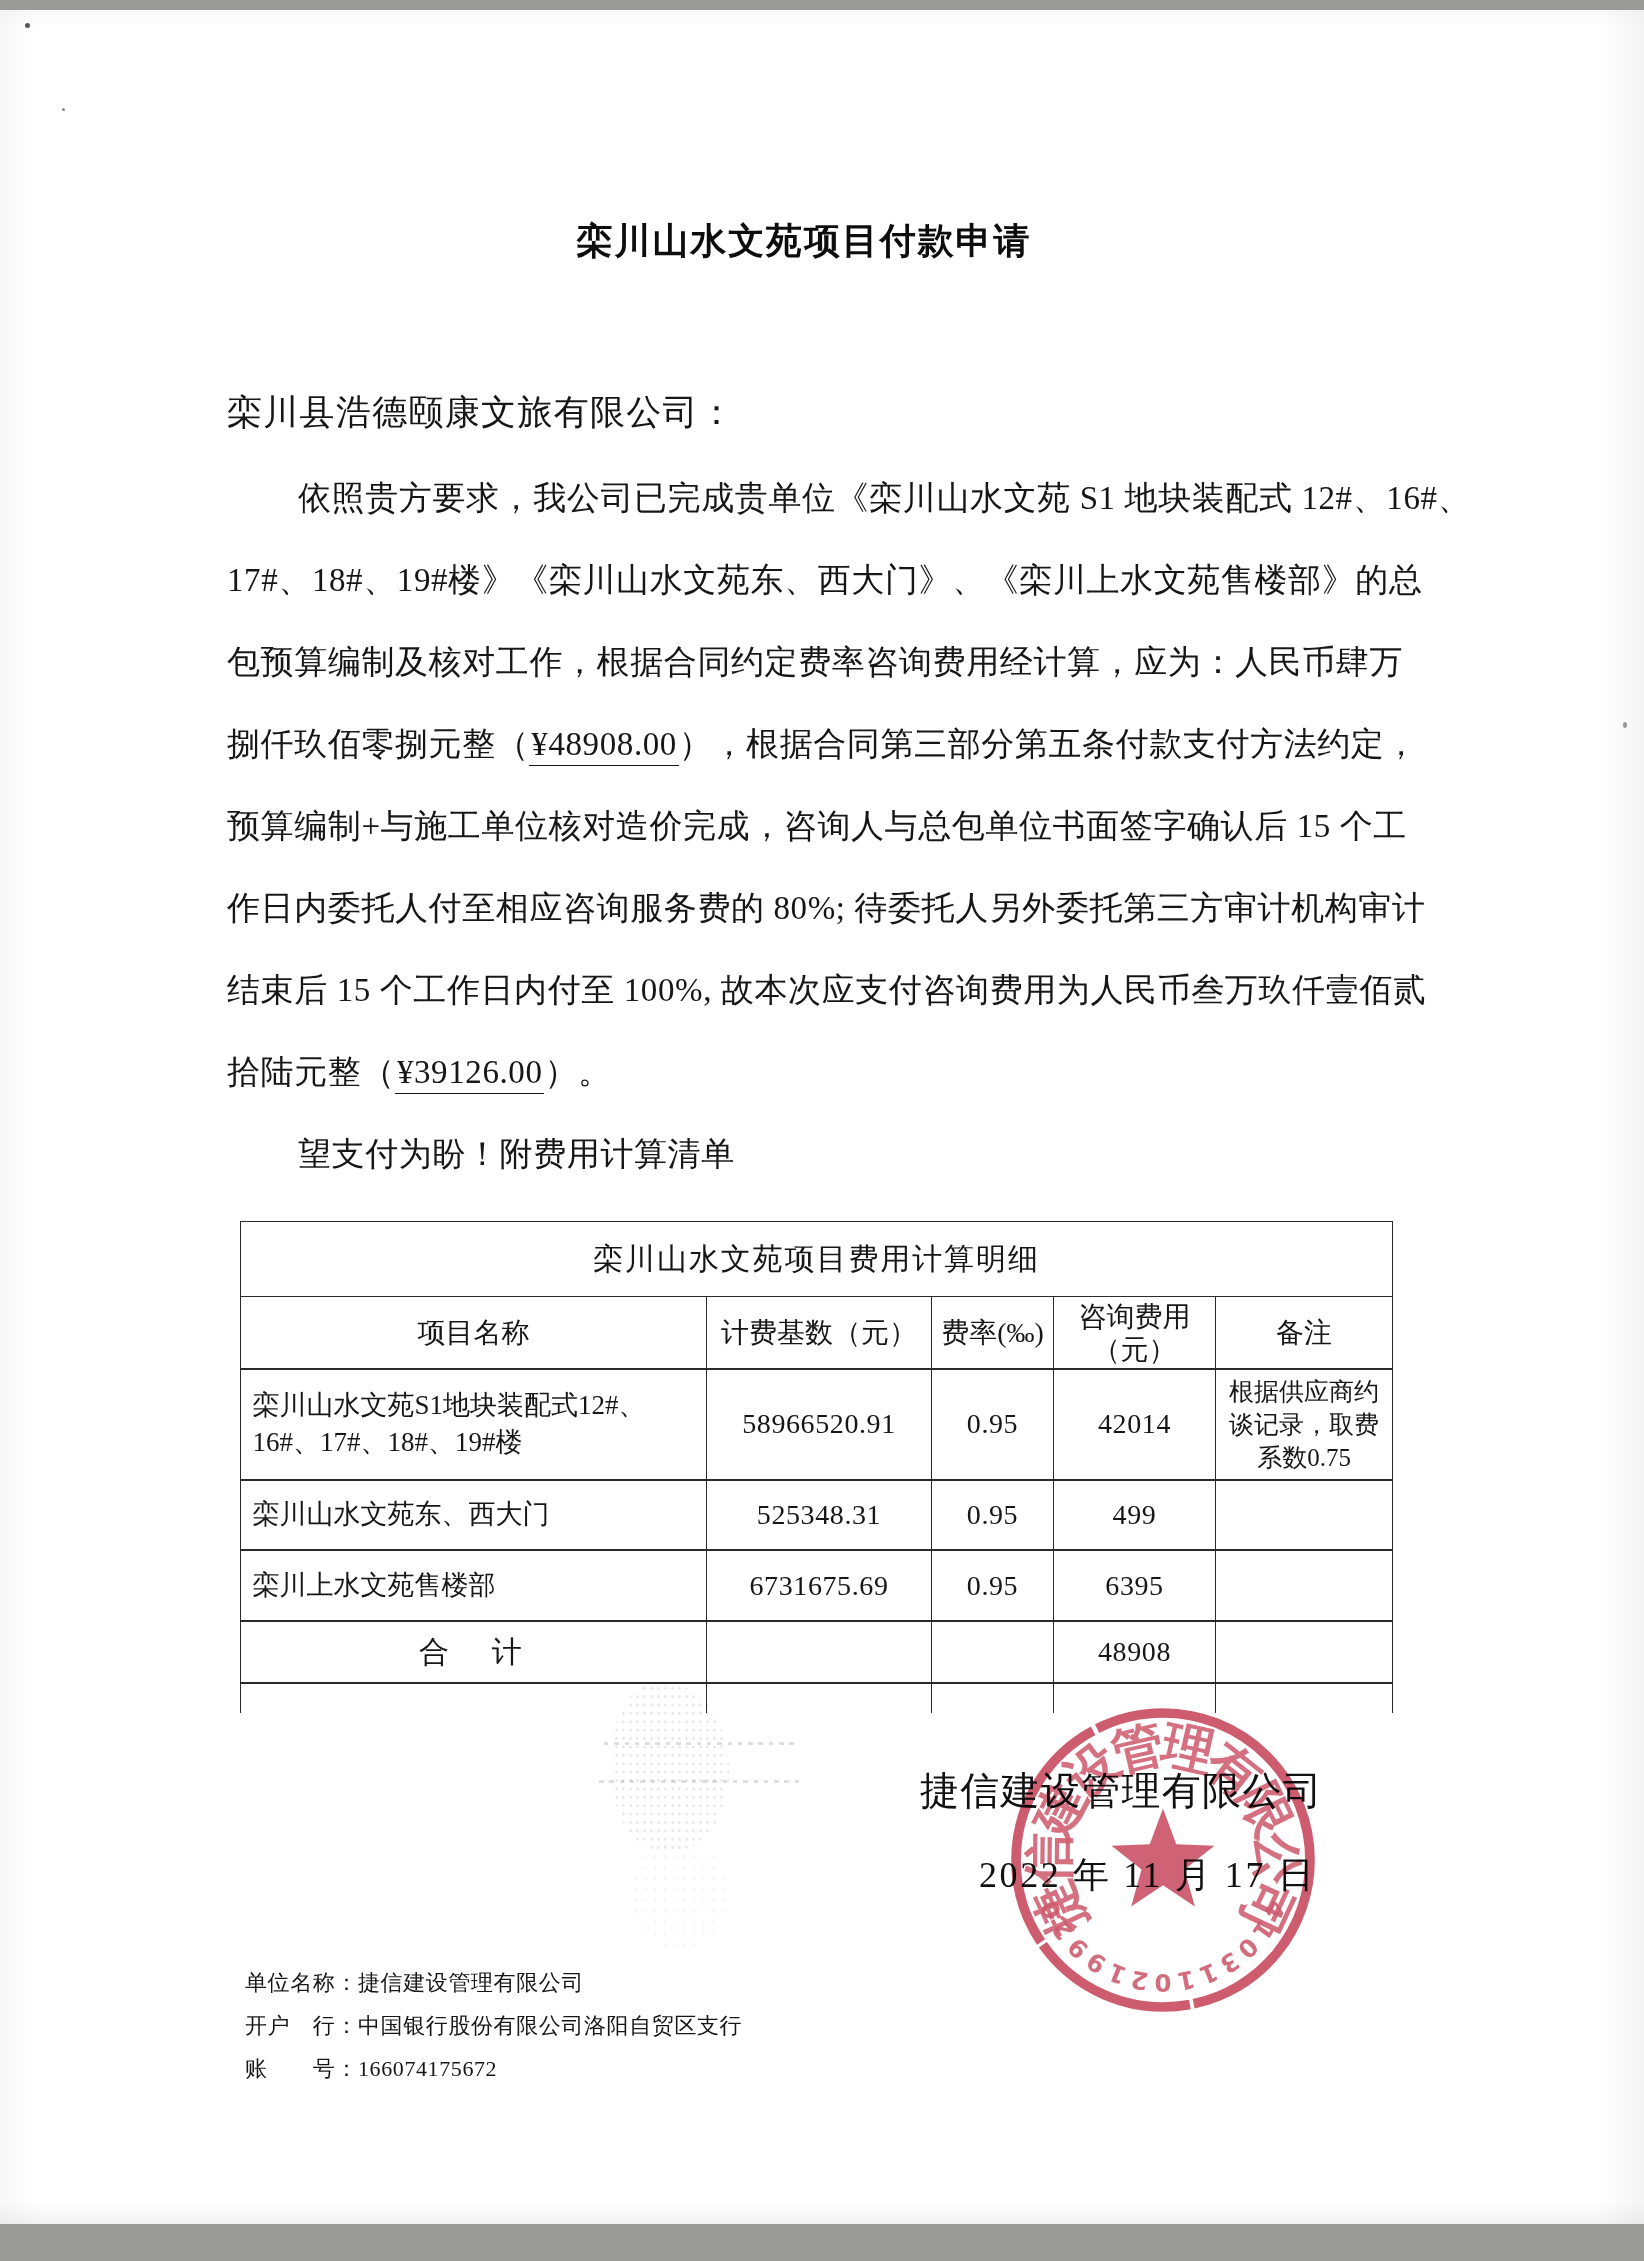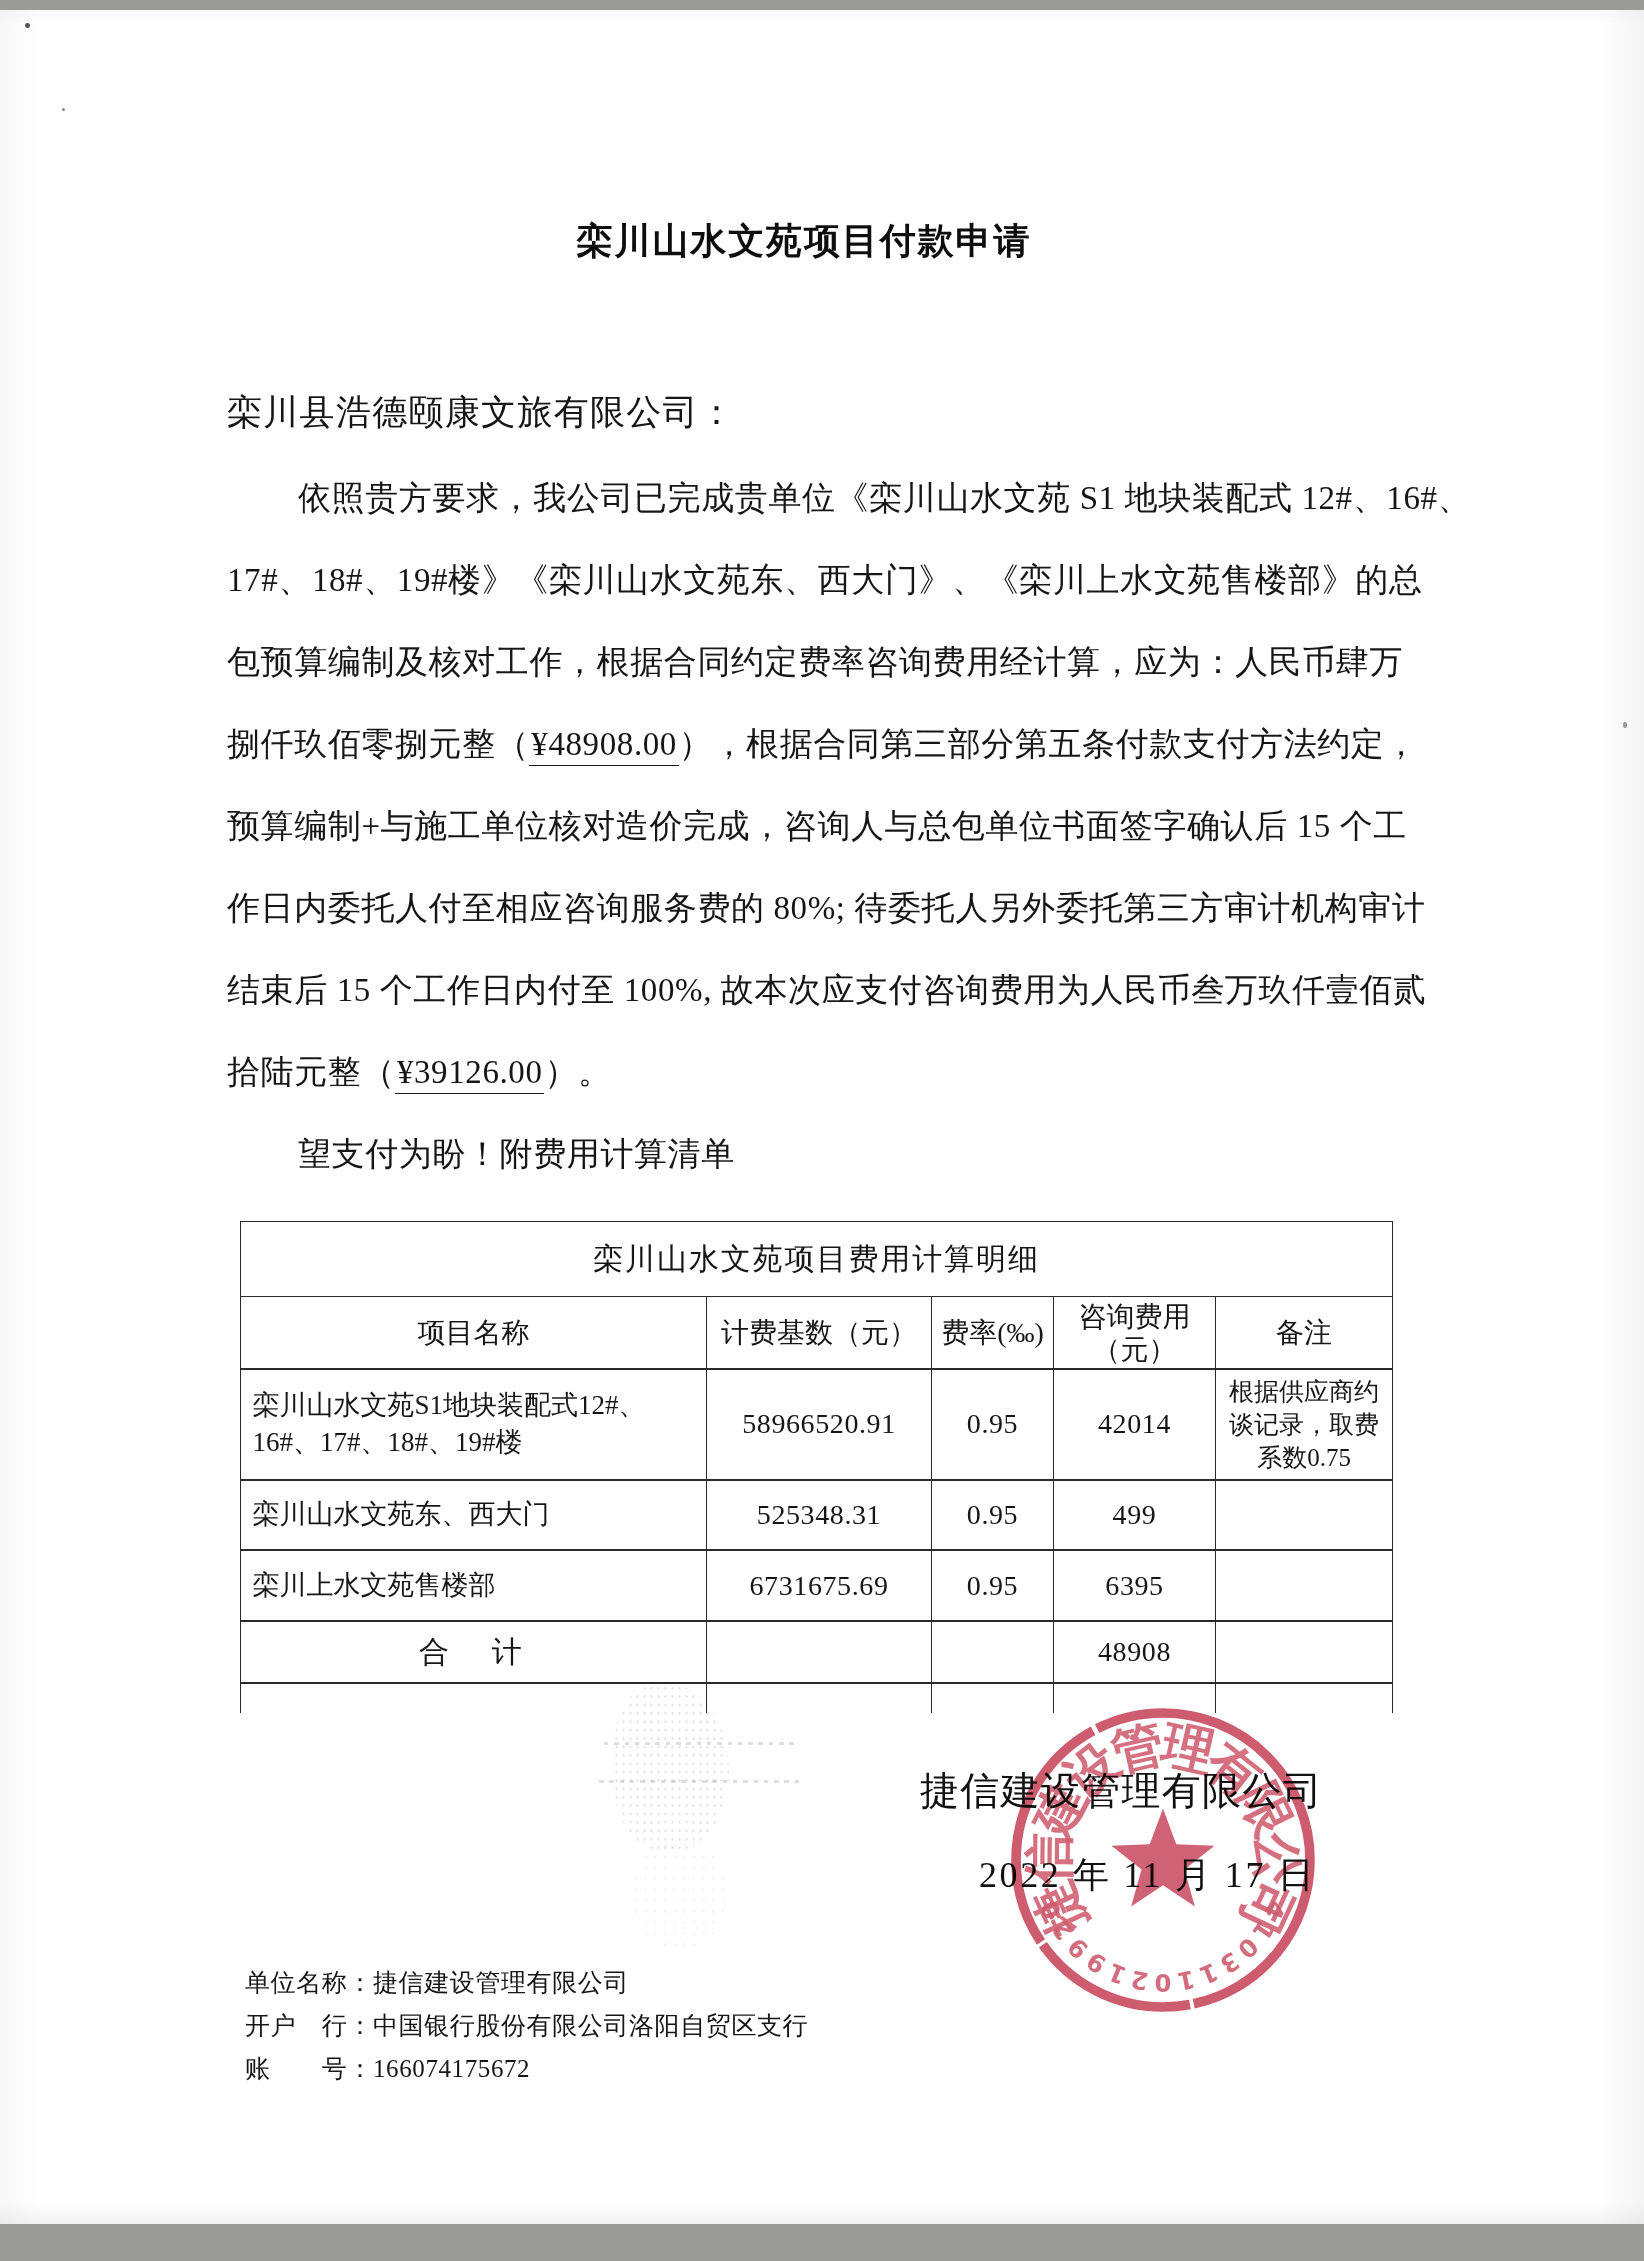--- a/index.html
+++ b/index.html
@@ -63,21 +63,21 @@
     font-size:36px;letter-spacing:2.6px;color:#111;
   }
 
   .stamp{
     position:absolute;left:1007px;top:1694px;width:312px;height:312px;z-index:3;
     mix-blend-mode:multiply;opacity:.9;filter:blur(0.3px);
   }
   .stamp text{font-family:"DejaVu Sans","Liberation Sans",sans-serif;}
 
   .account-block{position:absolute;left:245px;top:1951px;z-index:2;}
-  .acct-line{height:43px;line-height:43px;font-size:25px;letter-spacing:0.6px;white-space:nowrap;}
+  .acct-line{height:43px;line-height:43px;font-size:22px;letter-spacing:0.6px;white-space:nowrap;}
   .acct-label{display:inline-block;}
 
   
   .noise-blob{
     position:absolute;left:613px;top:1674px;width:116px;height:167px;z-index:1;
     background-image:radial-gradient(rgba(70,70,82,.45) 0.8px,transparent 1.5px);
     background-size:7px 8.4px;opacity:.32;border-radius:40% 55% 50% 45%;
   }
   .noise-blob2{
     position:absolute;left:631px;top:1830px;width:97px;height:110px;z-index:1;

